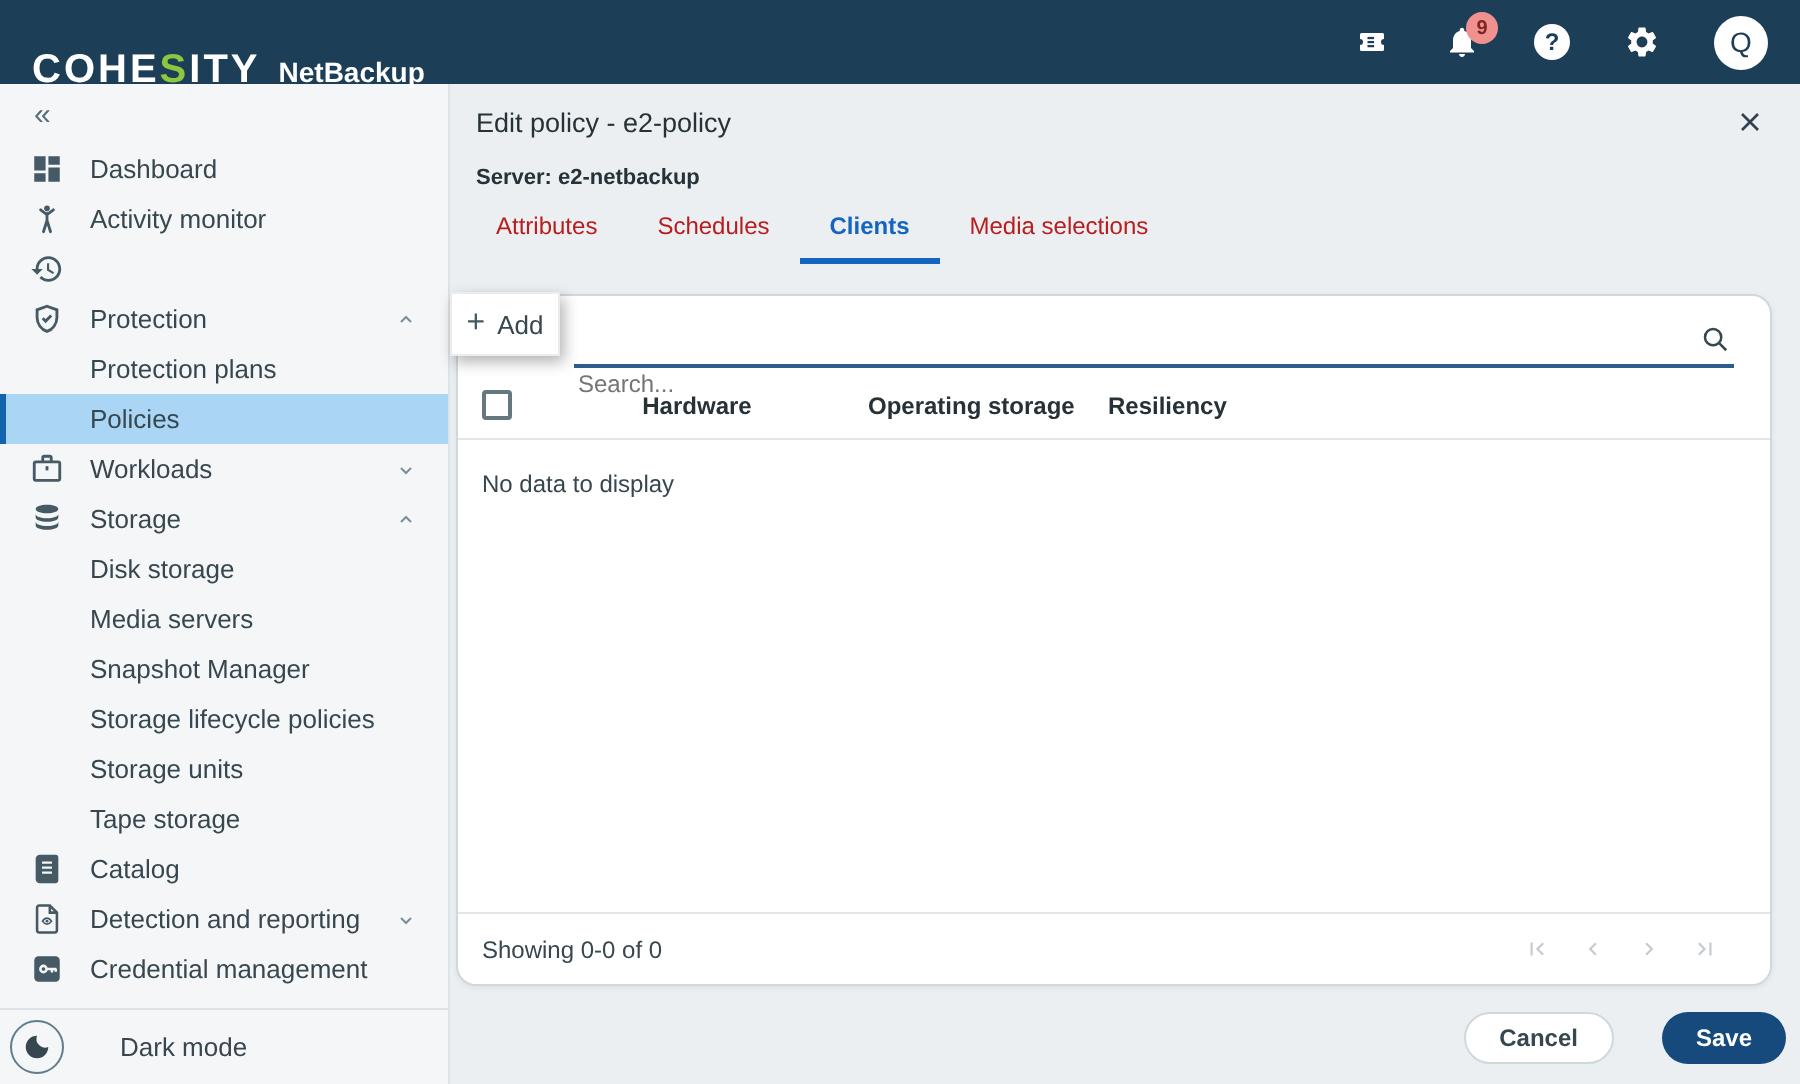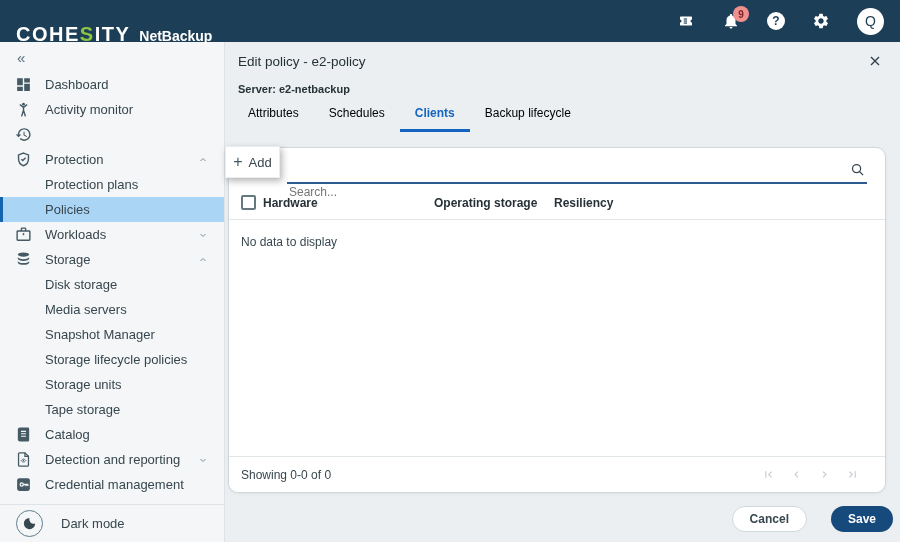--- a/index.html
+++ b/index.html
@@ -48,37 +48,37 @@
   }
   .nav-icon { width:17px; height:17px; margin-right:13px; color:#455a64; flex:none; display:flex; }
   .nav-icon svg { width:100%; height:100%; }
   .nav-label { flex:1; overflow:hidden; }
   .nav-chevron { width:12px; height:12px; color:#78909c; flex:none; display:flex; }
   .nav-chevron svg { width:100%; height:100%; }
   .nav-item.sub { padding-left:45px; }
   .nav-item.selected { background:#abd5f5; border-left:3px solid #1464ad; padding-left:42px; }
   .darkmode-row {
     position:absolute; left:0; right:0; bottom:0; height:38px;
-    border-top:1px solid #dde3e7; display:flex; align-items:center; gap:18px;
-    padding-left:16px; color:#37474f; font-size:13px; cursor:pointer; background:#f4f6f7;
+    border-top:1px solid #dde3e7; display:flex; align-items:center; gap:28px;
+    padding-left:5px; color:#37474f; font-size:13px; cursor:pointer; background:#f4f6f7;
   }
   .moon-circle {
     width:27px; height:27px; border:1px solid #607d8b; border-radius:50%;
     display:flex; align-items:center; justify-content:center; color:#37474f;
   }
   .moon-circle svg { width:15px; height:15px; }
   
   .content { position:absolute; left:225px; top:42px; right:0; bottom:0; background:#ebeff1; }
   .panel-header { display:flex; align-items:center; padding:11px 17px 0 13px; }
   .panel-title { font-size:13.5px; color:#263238; }
   .close-btn { margin-left:auto; width:16px; height:16px; color:#2f4050; cursor:pointer; }
   .close-btn svg { width:100%; height:100%; }
   .server-label { padding:14px 0 0 13px; font-size:11px; font-weight:700; color:#263238; }
   .tabs { display:flex; padding-left:8px; margin-top:11px; }
-  .tab { padding:0 15px 9px; font-size:12px; color:#000000; cursor:pointer; }
+  .tab { padding:0 15px 9px; font-size:12px; color:#b91c1c; cursor:pointer; }
   .tab.active { color:#1565c0; font-weight:700; border-bottom:3px solid #1565c0; }
   
   .card {
     position:absolute; left:3px; top:105px; right:14px; bottom:49px;
     background:#fff; border:1px solid #cfd8dc; border-radius:10px;
     box-shadow:0 1px 3px rgba(0,0,0,.06);
   }
   .add-btn {
     position:absolute; left:0; top:104px; width:55px; height:32px; z-index:3;
     background:#fff; border:1px solid #ececec; box-shadow:2px 3px 7px rgba(0,0,0,.3);
@@ -101,21 +101,21 @@
     display:flex; align-items:center; height:34px; margin-top:2px;
     border-bottom:1px solid #e1e6e9; padding-left:12px;
     font-size:12px; font-weight:700; color:#263238;
   }
   .checkbox {
     width:15px; height:15px; border:2px solid #66787f; border-radius:2px;
     margin-right:7px; cursor:pointer; flex:none;
   }
   .th { cursor:pointer; }
   .th-client { width:141px; display:flex; align-items:center; gap:4px; }
-  .th-hardware { width:171px; }
+  .th-hardware { width:171px;text-align:center; }
   .th-os { width:120px; }
   .sort-arrow { font-size:12px; color:#263238; }
   .empty-msg { padding:15px 12px; font-size:12px; color:#37474f; }
   .tfoot {
     position:absolute; left:0; right:0; bottom:0; height:36px;
     border-top:1px solid #e1e6e9; display:flex; align-items:center;
     padding:0 26px 0 12px; font-size:12px; color:#37474f;
     border-radius:0 0 10px 10px; background:#fff;
   }
   .pager { margin-left:auto; display:flex; gap:15px; }
@@ -315,21 +315,21 @@
           <path d="M6 6l12 12M18 6L6 18"></path>
         </svg>
     </span>
   </div>
   <div class="server-label">Server: e2-netbackup</div>
 
   <div class="tabs">
     <span class="tab">Attributes</span>
     <span class="tab">Schedules</span>
     <span class="tab active">Clients</span>
-    <span class="tab">Backup lifecycle</span>
+    <span class="tab">Media selections</span>
   </div>
 
   <button class="add-btn">
     <span class="add-plus">+</span>
     <span>Add</span>
   </button>
 
   <section class="card">
     <div class="search-row">
       <input type="text" placeholder="Search..." style="">

